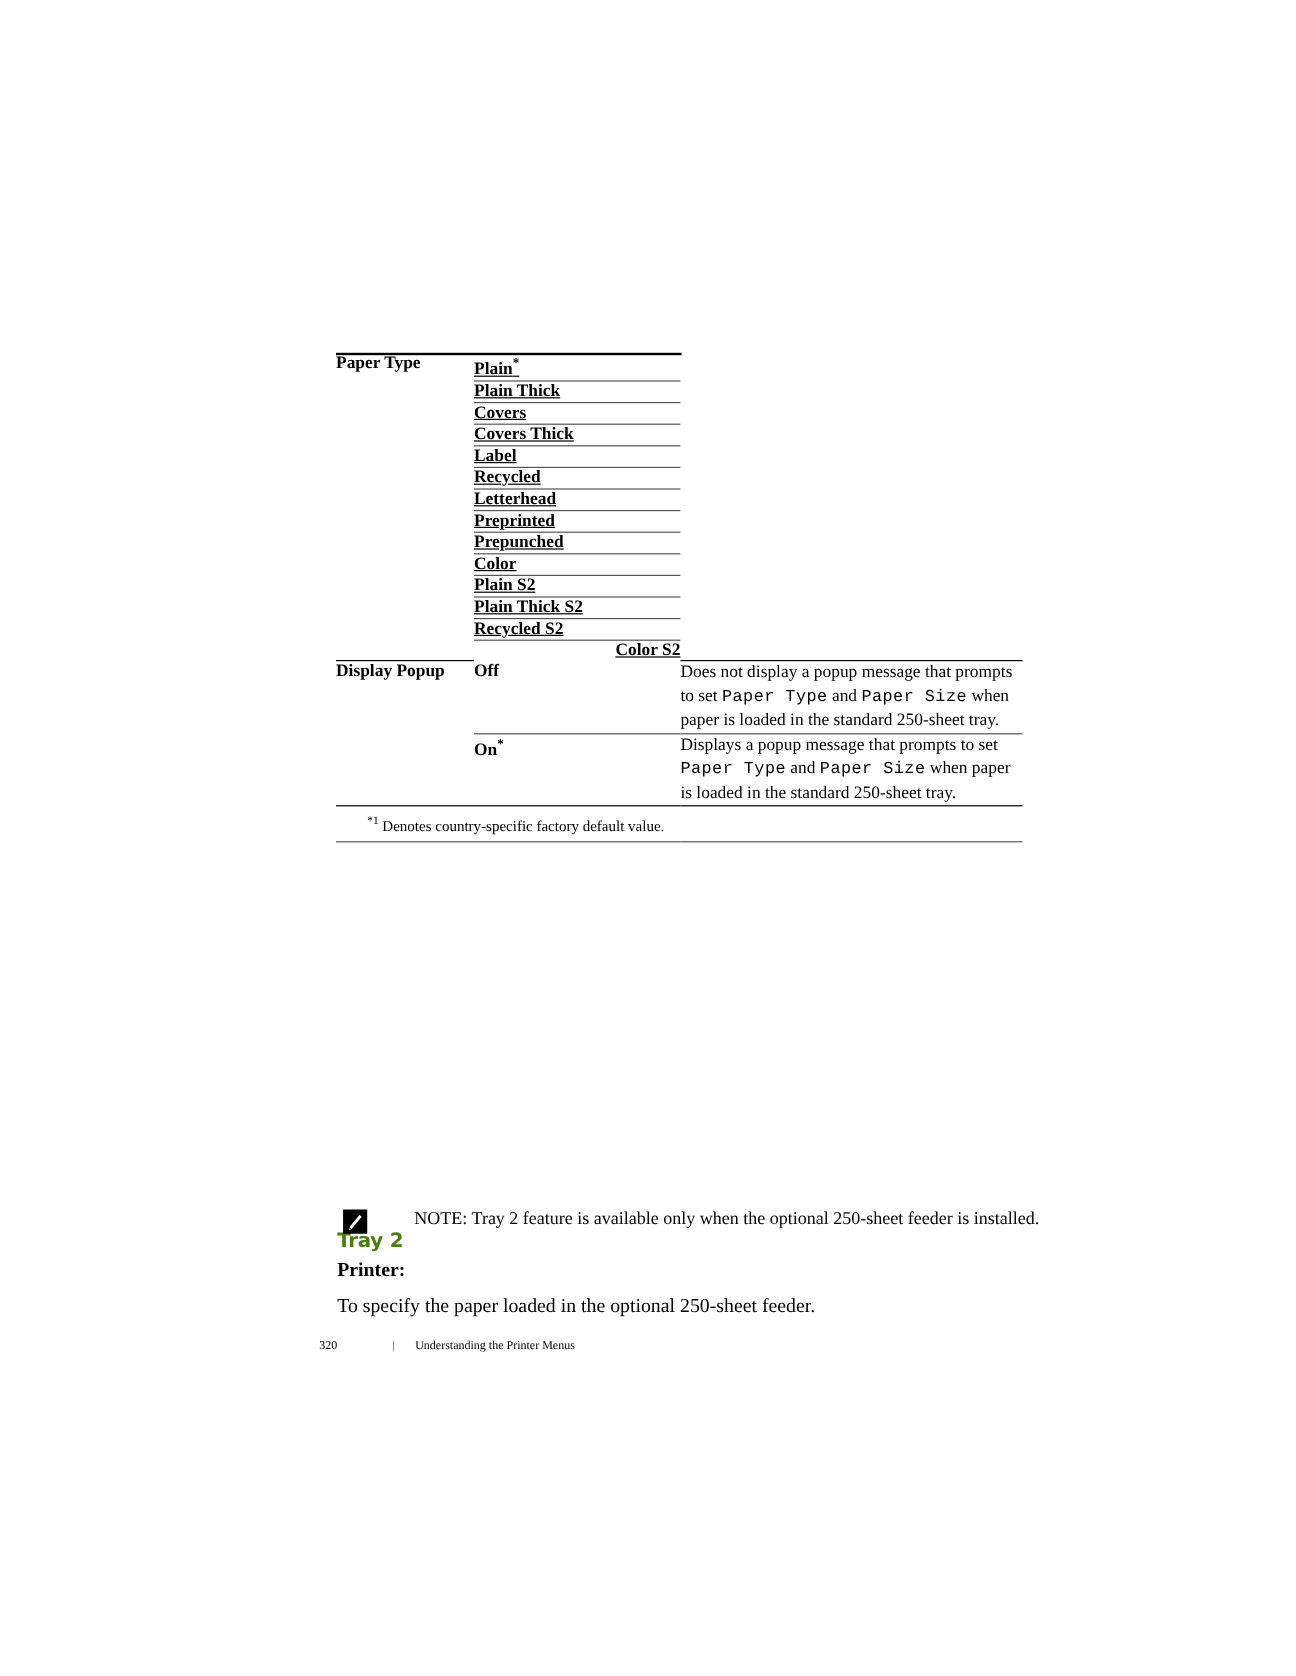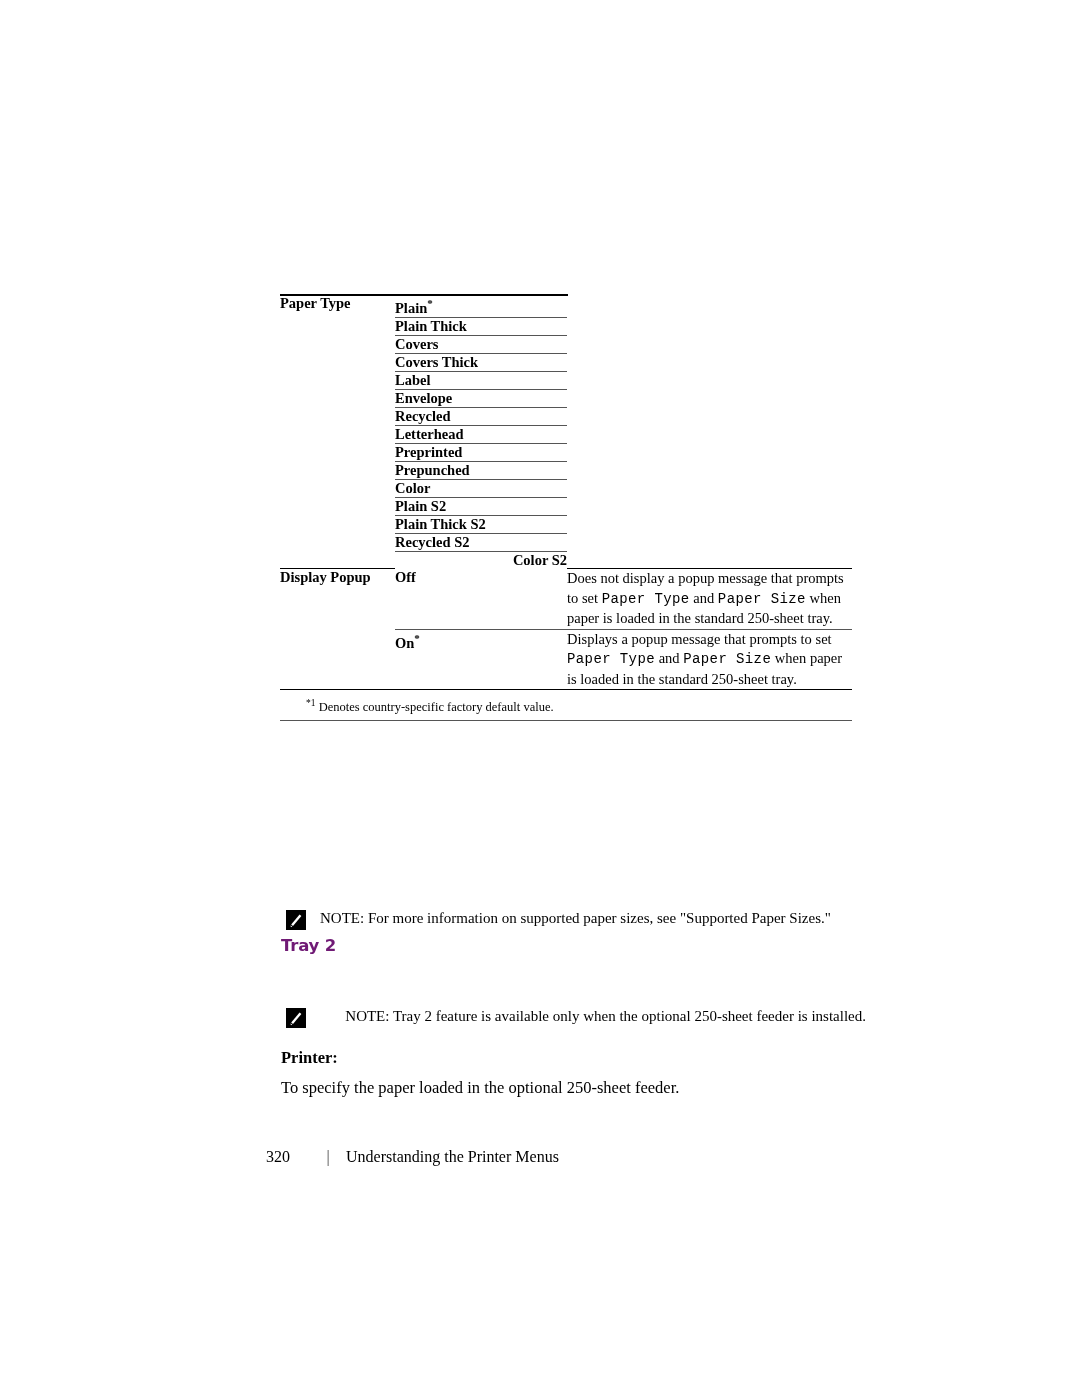--- a/index.html
+++ b/index.html
@@ -69,20 +69,21 @@
     font-size: 14.5px;
     line-height: 19.5px;
     padding-top: 8px;
     padding-bottom: 6px;
     padding-right: 4px;
   }
 
   
   tr.paper-row td.cell-value {
     border-bottom: 1.4px solid #555555;
+    text-decoration: underline;
   }
   tr.paper-row.last-paper td.cell-value {
     border-bottom: none;
   }
 
   
   tr.section-end td {
     border-bottom: 1.6px solid #000000;
     text-align: right;
   }
@@ -160,25 +161,25 @@
     left: 246px;
     top: 1006px;
     width: 580px;
     justify-content: space-between;
   }
 
   
   .h-tray {
     position: absolute;
     left: 241px;
-    top: 936px;
+    top: 1024px;
     font-family: "DejaVu Sans", "Liberation Sans", sans-serif;
     font-weight: bold;
     font-size: 16.5px;
-    color: #701a75;
+    color: #4d7c0f;
     letter-spacing: -0.2px;
   }
   .h-purpose {
     position: absolute;
     left: 241px;
     top: 1048px;
     font-weight: bold;
     font-size: 16.5px;
   }
   .body-text {
@@ -186,24 +187,24 @@
     left: 241px;
     top: 1077px;
     font-size: 16.5px;
     line-height: 22px;
   }
 
   
   .footer {
     position: absolute;
     left: 226px;
-    top: 1148px;
+    top: 1116px;
     display: flex;
     align-items: flex-start;
-    font-size: 16px;
+    font-size: 10px;
   }
   .footer-page { width: 44px; }
   .footer-bar {
     width: 36px;
     text-align: center;
     color: #444;
   }
   .footer-title { }
 </style>
 </head>
@@ -240,25 +241,20 @@
           <td class="cell-value">Covers Thick</td>
           <td class="cell-desc"></td>
         </tr>
         <tr class="paper-row">
           <td class="cell-item"></td>
           <td class="cell-value">Label</td>
           <td class="cell-desc"></td>
         </tr>
         <tr class="paper-row">
           <td class="cell-item"></td>
-          <td class="cell-value">Envelope</td>
-          <td class="cell-desc"></td>
-        </tr>
-        <tr class="paper-row">
-          <td class="cell-item"></td>
           <td class="cell-value">Recycled</td>
           <td class="cell-desc"></td>
         </tr>
         <tr class="paper-row">
           <td class="cell-item"></td>
           <td class="cell-value">Letterhead</td>
           <td class="cell-desc"></td>
         </tr>
         <tr class="paper-row">
           <td class="cell-item"></td>
@@ -306,30 +302,20 @@
           <td class="cell-desc">Displays a popup message that prompts to set <span class="mono">Paper Type</span> and <span class="mono">Paper Size</span> when paper is loaded in the standard 250-sheet tray.</td>
         </tr>
         <tr class="footnote-row">
           <td colspan="3">
             <div class="footnote"><sup>*1</sup> Denotes country-specific factory default value.</div>
           </td>
         </tr>
       </tbody>
   </table>
 
-  <div class="note" id="note-supported-sizes">
-    <span class="note-icon">
-      <svg width="20" height="20" viewBox="0 0 20 20">
-        <rect x="0" y="0" width="20" height="20" fill="#000000"></rect>
-        <path d="M5.2 14.6 L13.6 4.4 L15.4 5.9 L7.0 16.1 Z" fill="#ffffff"></path>
-        <path d="M4.4 15.6 L6.3 16.3 L5.0 17.2 Z" fill="#ffffff"></path>
-      </svg>
-    </span>
-    <span class="note-text">NOTE: For more information on supported paper sizes, see "Supported Paper Sizes."</span>
-  </div>
 
   <div class="h-tray">Tray 2</div>
 
   <div class="note" id="note-tray2">
     <span class="note-icon">
       <svg width="20" height="20" viewBox="0 0 20 20">
         <rect x="0" y="0" width="20" height="20" fill="#000000"></rect>
         <path d="M5.2 14.6 L13.6 4.4 L15.4 5.9 L7.0 16.1 Z" fill="#ffffff"></path>
         <path d="M4.4 15.6 L6.3 16.3 L5.0 17.2 Z" fill="#ffffff"></path>
       </svg>

